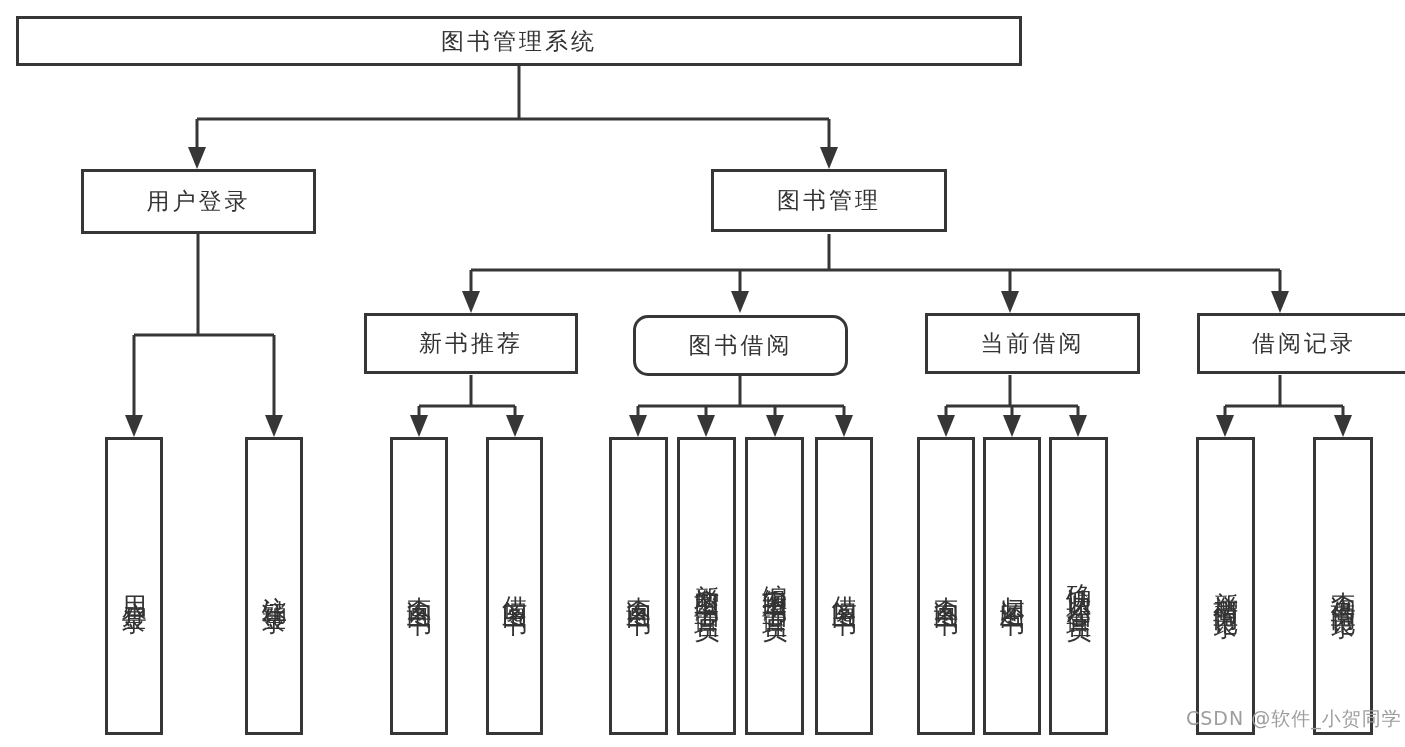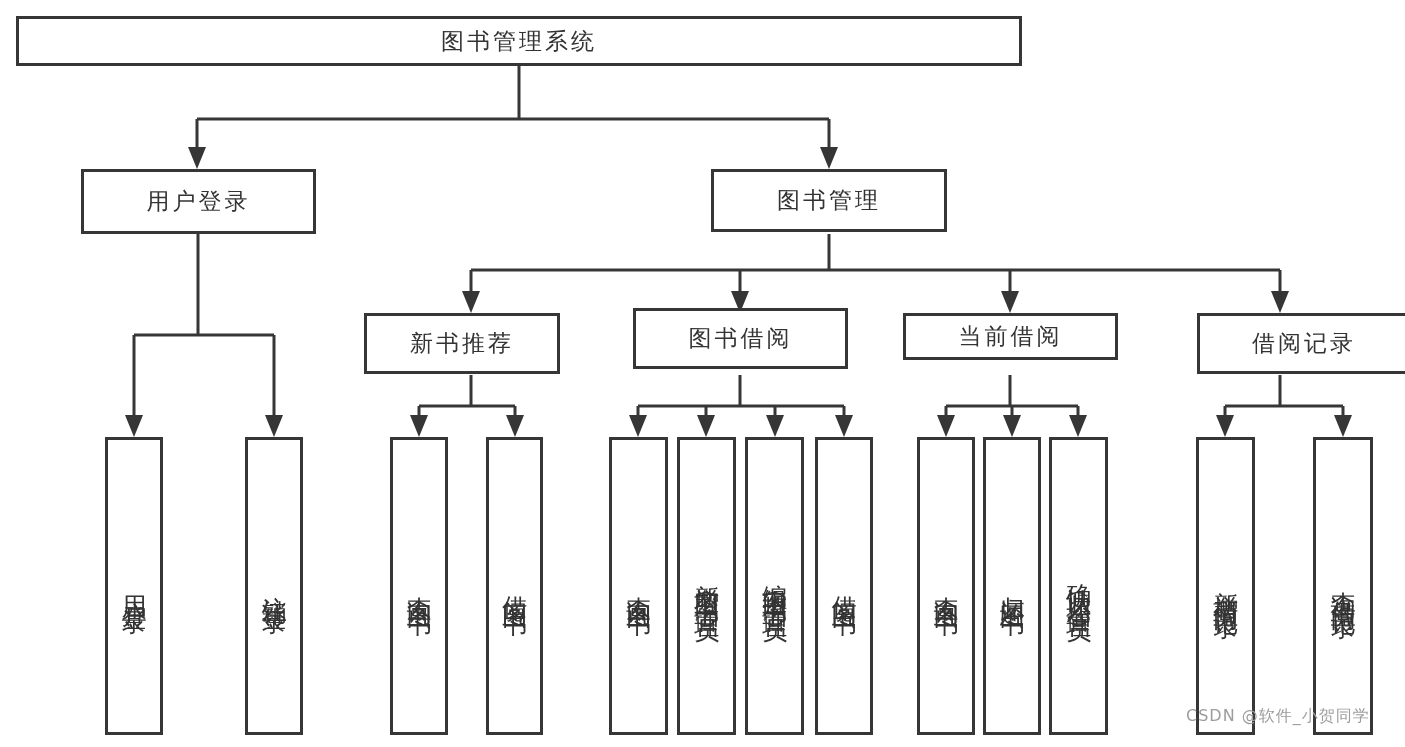--- a/index.html
+++ b/index.html
@@ -14,43 +14,43 @@
     display:flex; align-items:center; justify-content:center;
     text-align:center; line-height:1.25;
   }
   .box.h { font-size:23px; letter-spacing:3px; white-space:nowrap; }
   .box.v { writing-mode:vertical-rl; font-size:25px; letter-spacing:5px; }
   .box.root { font-size:23px; }
 
   #n-root  { left:16px;  top:16px;  width:1006px; height:50px; }
   #n-l2-0  { left:81px;  top:169px; width:235px;  height:65px; }
   #n-l2-1  { left:711px; top:169px; width:236px;  height:63px; }
-  #n-l3-0  { left:364px; top:313px; width:196px;  height:61px; }
-  #n-l3-1  { left:633px; top:308px; width:215px;  height:61px; }
-  #n-l3-2  { left:903px; top:313px; width:215px;  height:47px; }
+  #n-l3-0  { left:364px; top:313px; width:214px;  height:61px; }
+  #n-l3-1  { left:633px; top:315px; width:215px;  height:61px;border-radius:15px; }
+  #n-l3-2  { left:925px; top:313px; width:215px;  height:61px; }
   #n-l3-3  { left:1173px;top:313px; width:214px;  height:61px;margin-left:24px; }
 
   .leaf { top:437px; height:298px; }
   #n-lf-0  { left:105px;  width:58px; }
   #n-lf-1  { left:245px;  width:58px; }
   #n-lf-2  { left:390px;  width:58px; }
   #n-lf-3  { left:486px;  width:57px; }
   #n-lf-4  { left:609px;  width:59px; }
   #n-lf-5  { left:677px;  width:59px; }
   #n-lf-6  { left:745px;  width:59px; }
   #n-lf-7  { left:815px;  width:58px; }
   #n-lf-8  { left:917px;  width:58px; }
   #n-lf-9  { left:983px;  width:58px; }
   #n-lf-10 { left:1049px; width:59px; }
   #n-lf-11 { left:1196px; width:59px; }
   #n-lf-12 { left:1313px; width:60px; }
 
   .watermark {
     position:absolute; left:1186px; top:706px; z-index:5;
-    font-size:16px; letter-spacing:1px; color:#9d9d9d; white-space:nowrap;
+    font-size:19px; letter-spacing:1px; color:#9d9d9d; white-space:nowrap;
   }
 </style>
 </head>
 <body>
 
 <div class="canvas">
 
   <svg class="connectors" viewBox="0 0 1405 747" xmlns="http://www.w3.org/2000/svg">
     <g stroke="#363636" stroke-width="3" fill="none">
 

